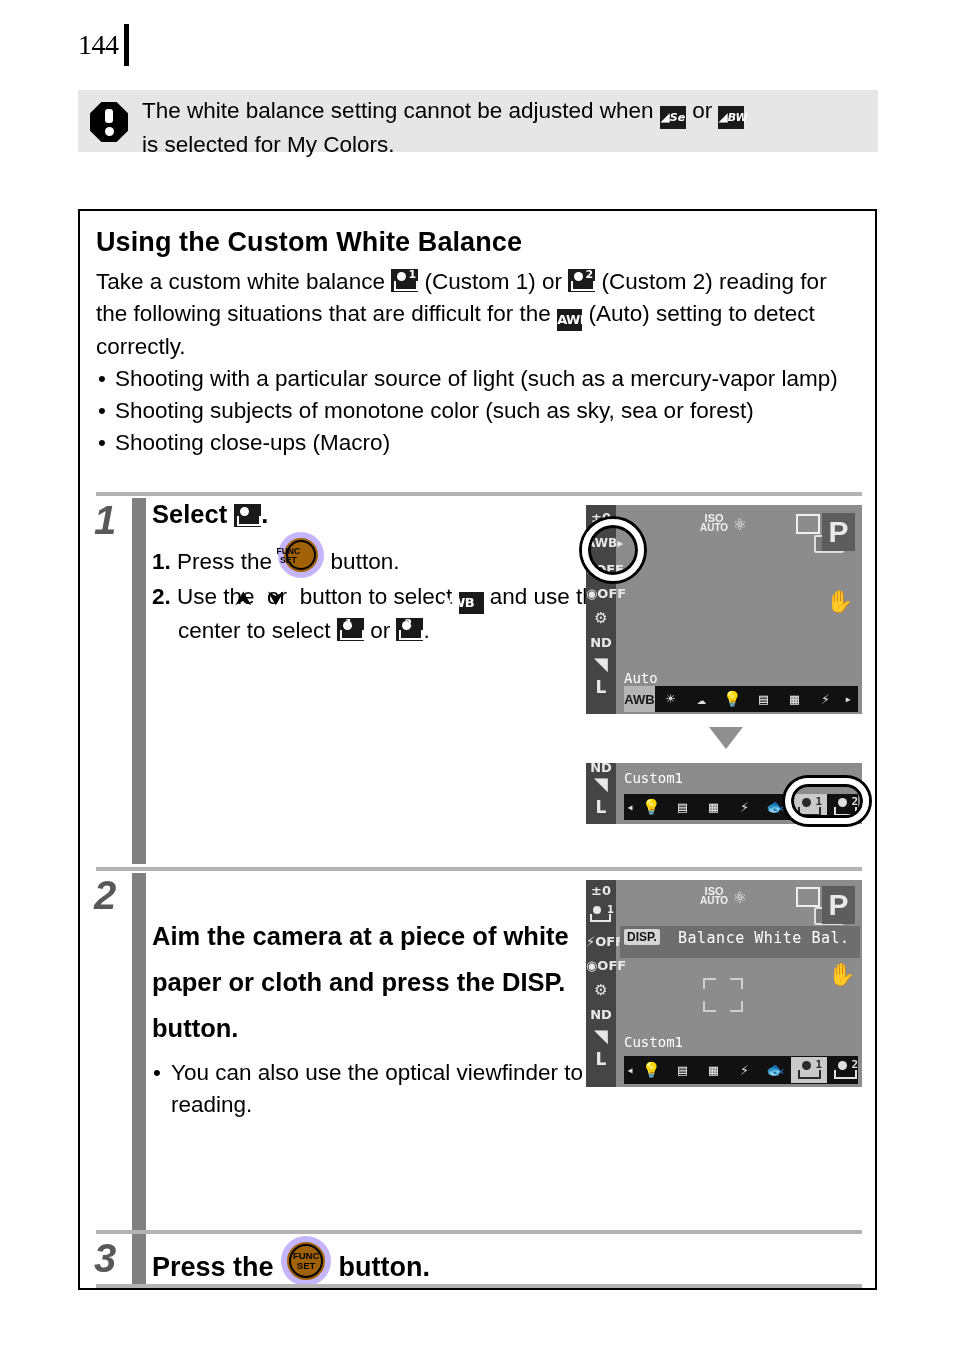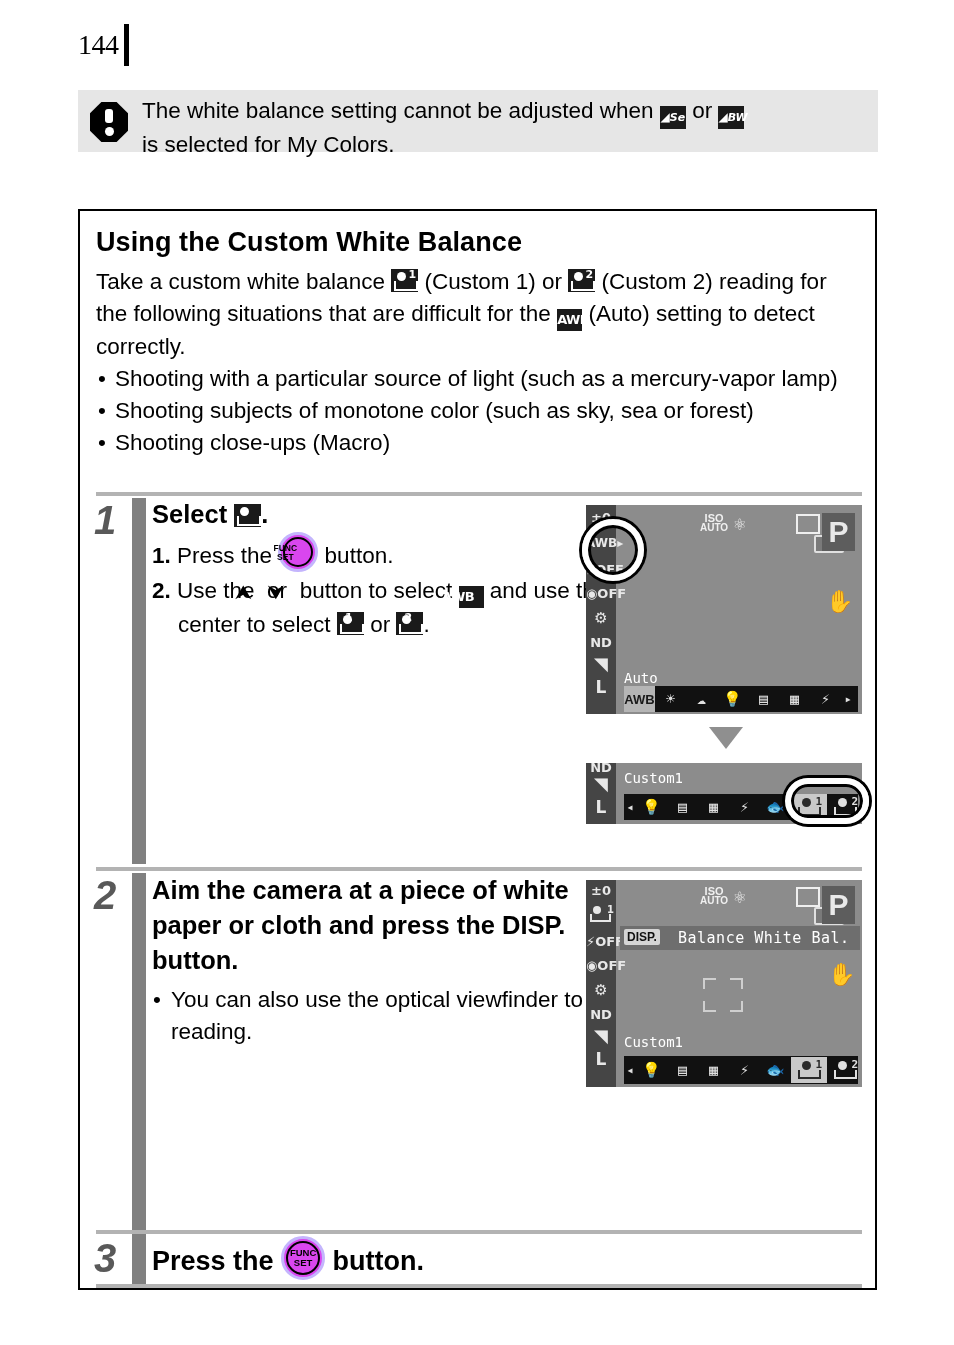--- a/index.html
+++ b/index.html
@@ -90,21 +90,21 @@
      border-left:2px solid #fff;border-right:2px solid #fff;border-bottom:2px solid #fff;
      transform:perspective(20px) rotateX(0deg);}
   .ic-cust .vee::after{content:"";position:absolute;left:1px;top:-1px;width:100%;height:100%;}
   .ic-cust sup{position:absolute;right:2px;top:0px;font-size:11px;line-height:11px;color:#fff;font-weight:bold;}
   .ic-t{display:inline-block;vertical-align:-3px;width:22px;height:22px;border:2px solid #000;
      background:#fff;color:#000;font-size:15px;font-weight:bold;line-height:21px;text-align:center;}
 
   
   .funcset{
     display:inline-block;vertical-align:-9px;width:34px;height:34px;border-radius:50%;
-    border:3px solid #c4b5fd;position:relative;background:#d946ef;
+    border:6px solid #c4b5fd;position:relative;background:#a16207;
   }
   .funcset::before{content:"";position:absolute;left:2px;top:2px;right:2px;bottom:2px;
     border:2px solid #000;border-radius:50%;}
   .funcset span{position:absolute;left:0;right:0;text-align:center;
      font-size:8.5px;font-weight:bold;font-family:"Liberation Sans",sans-serif;line-height:8.5px;}
   .funcset .l1{top:9px;}
   .funcset .l2{top:18px;}
   .funcset.big{width:38px;height:38px;vertical-align:-10px;}
   .funcset.big span{font-size:9.5px;}
   .funcset.big .l1{top:10px;}
@@ -308,21 +308,21 @@
       </div>
       <div class="hilite-pill" style="left:199px;top:15px;width:72px;height:34px;"></div>
     </div>
 
     <div class="hr" style="top:656px;"></div>
 
     <div class="step" style="top:662px;">
       <div class="step-num">2</div>
       <div class="step-bar" style="height:363px;"></div>
       <div class="step-body">
-        <p class="step-head" style="width:420px;line-height:35px;">Aim the camera at a piece of white paper or cloth and press the DISP. button.</p>
+        <p class="step-head" style="width:420px;line-height:46px;margin-top:40px;">Aim the camera at a piece of white paper or cloth and press the DISP. button.</p>
         <ul class="step-bullets" style="width:700px;">
           <li style="width:700px;margin-top:1px;">You can also use the optical viewfinder to take a custom white select reading.</li>
         </ul>
       </div>
     </div>
 
     <div class="lcd" style="left:506px;top:669px;width:276px;height:207px;">
       <div class="sidebar"></div>
       <div class="sideicon" style="top:4px;">±0</div>
       <div class="sideicon" style="top:26px;">
@@ -344,21 +344,21 @@
           <div style="font-size:11px;font-weight:bold;font-family:'Liberation Sans',sans-serif;">ISO</div>
           <div style="font-size:10px;font-weight:bold;font-family:'Liberation Sans',sans-serif;">AUTO</div>
         </div>
         <div style="position:absolute;left:110px;top:-1px;font-size:19px;color:#efefef;">⚛</div>
         <div style="position:absolute;left:172px;top:1px;width:20px;height:16px;border:2px solid #efefef;"></div>
         <div style="position:absolute;left:200px;top:-2px;font-size:19px;color:#efefef;">☉</div>
         <div style="position:absolute;left:190px;top:21px;width:26px;height:14px;background:#7a7a7a;border:2px solid #e0e0e0;border-radius:2px;"></div>
         <div class="pmode" style="top:0px;">P</div>
       </div>
 
-      <div class="dispbadge" style="left:34px;top:46px;right:2px;height:24px;">
+      <div class="dispbadge" style="left:34px;top:46px;right:2px;height:32px;">
         <div class="disp-tag">DISP.</div>
         <div class="disp-text">Balance White Bal.</div>
       </div>
 
       <div class="ctrframe" style="left:117px;top:98px;">
         <i class="tl"></i>
           <i class="tr"></i>
           <i class="bl"></i>
           <i class="br"></i>
       </div>

